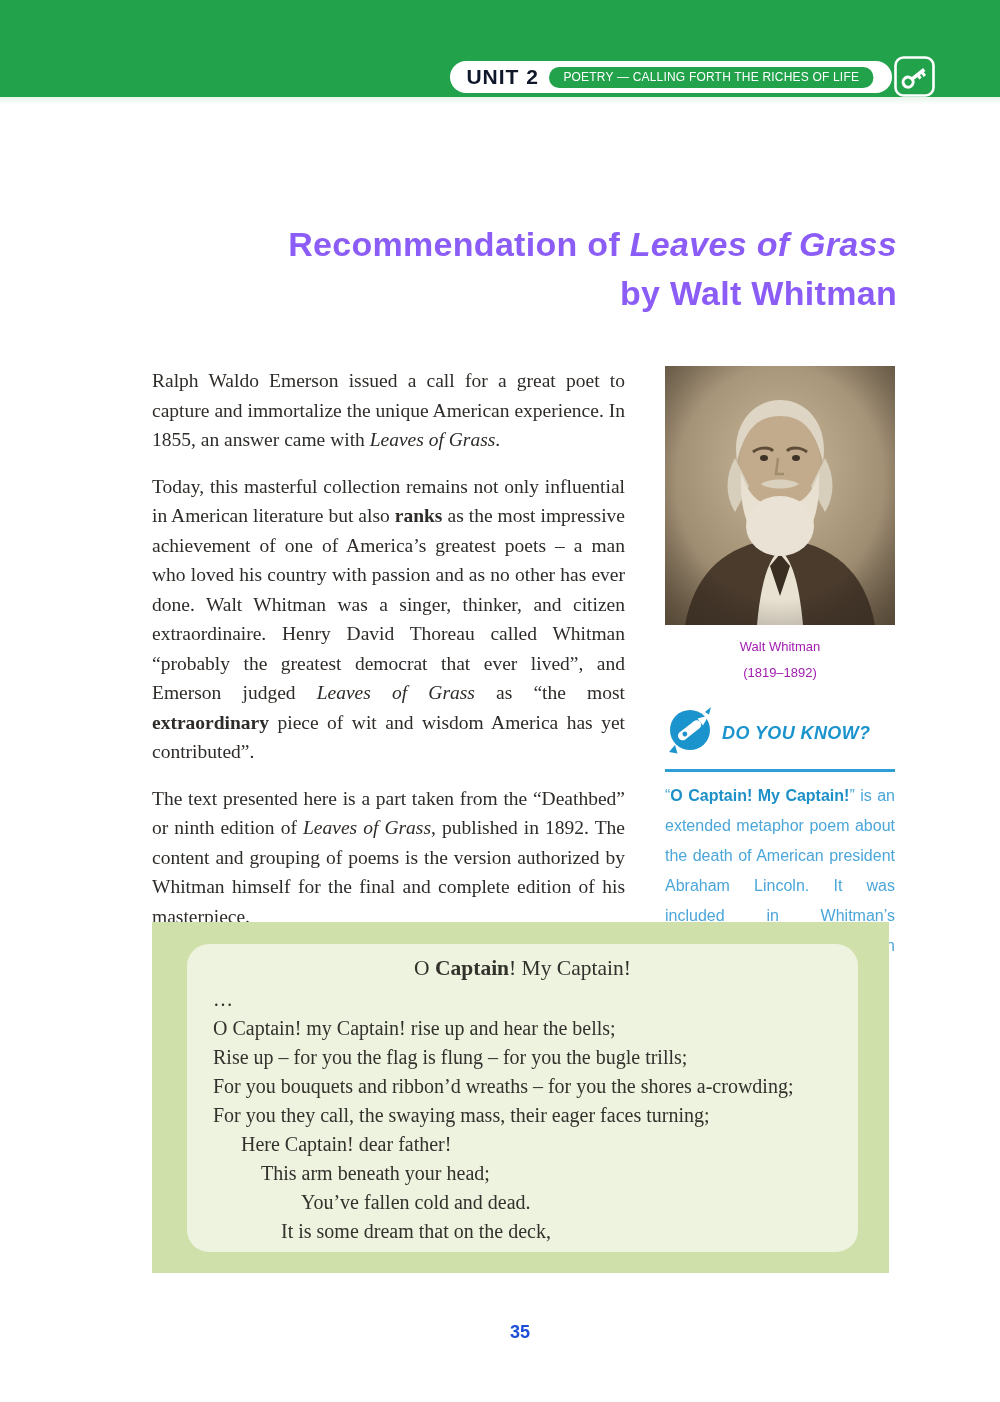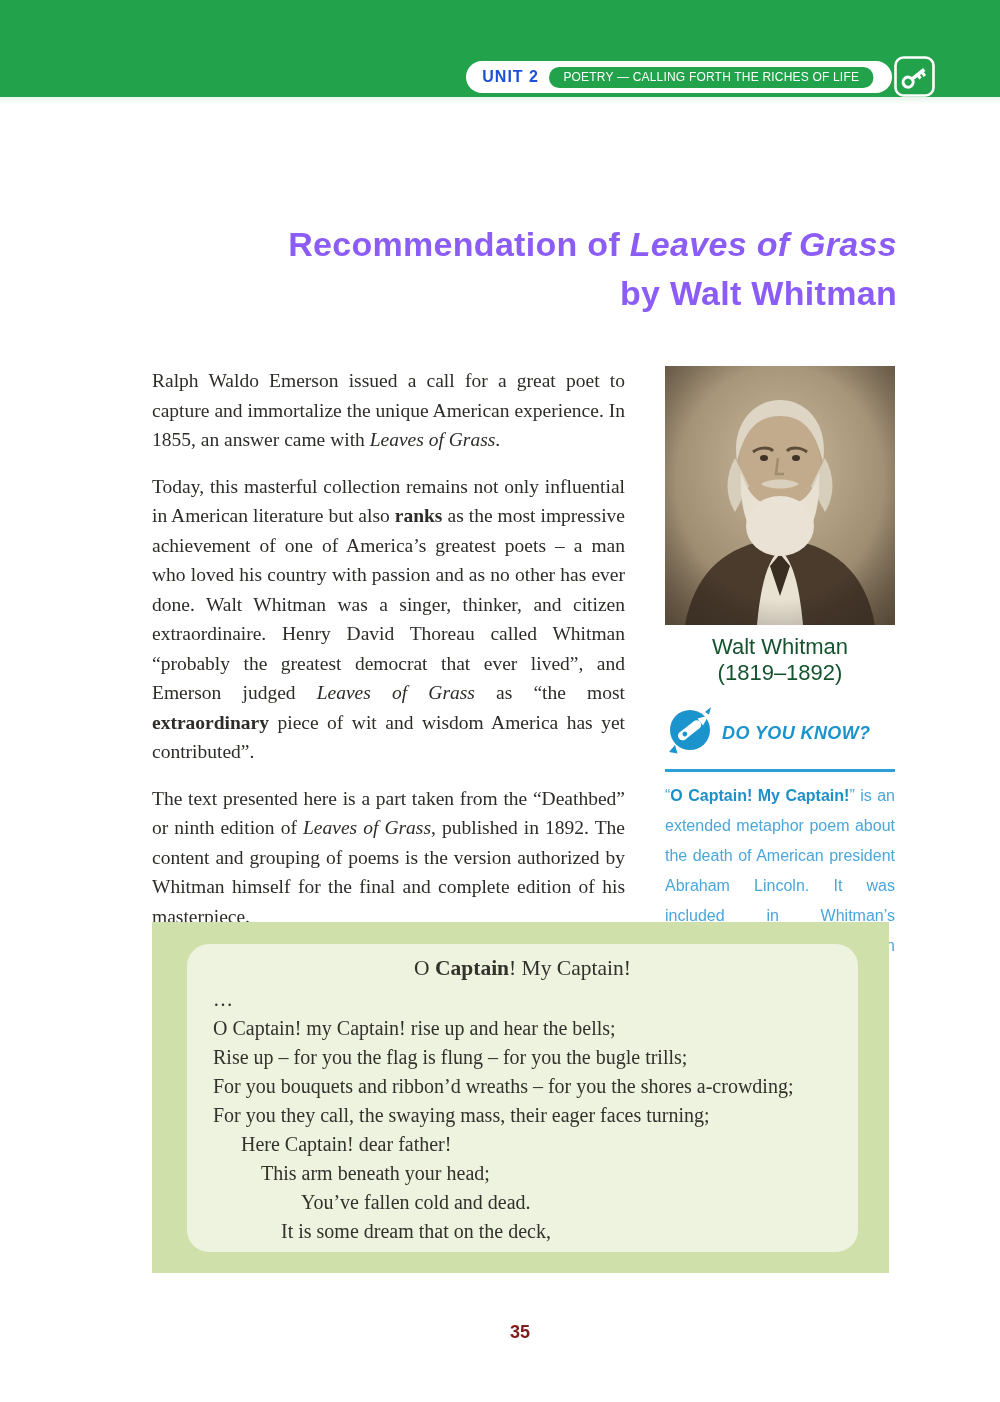--- a/index.html
+++ b/index.html
@@ -6,40 +6,40 @@
   body{width:1000px;height:1402px;background:#ffffff;position:relative;overflow:hidden;
        font-family:"Liberation Serif", serif;color:#2e2b28;}
   .page{position:absolute;inset:0;}
 
   
   .band{position:absolute;top:0;left:0;width:1000px;height:97px;background:#23A24C;}
   .band-fade{position:absolute;top:97px;left:0;width:1000px;height:8px;
              background:linear-gradient(#e9f5ec,#ffffff);}
   .unit-badge{position:absolute;top:61px;right:108px;height:32px;background:#ffffff;
               border-radius:17px;display:flex;align-items:center;padding:0 5px 0 16px;gap:10px;}
-  .unit-label{font-family:"Liberation Sans",sans-serif;font-weight:bold;font-size:16px;
-              color:#1d4ed8;letter-spacing:1px;white-space:nowrap;}
+  .unit-label{font-family:"Liberation Sans",sans-serif;font-weight:bold;font-size:21px;
+              color:#0f172a;letter-spacing:1px;white-space:nowrap;}
   .unit-subpill{background:#23A24C;border-radius:13px;padding:3px 15px 4px 15px;
                 font-family:"Liberation Sans",sans-serif;font-size:12.5px;color:#ffffff;
                 white-space:nowrap;letter-spacing:0.2px;transform:scaleX(0.96);transform-origin:left center;}
   .key-box{position:absolute;top:56px;right:65px;width:41px;height:41px;}
 
   
   .page-title{position:absolute;top:220px;right:103px;text-align:right;
               font-family:"Liberation Sans",sans-serif;font-weight:bold;font-size:34px;
               line-height:49px;color:#8b5cf6;letter-spacing:0.3px;}
 
   
   .columns{position:absolute;top:366px;left:152px;width:743px;display:flex;gap:40px;}
   .col-text{width:473px;}
   .col-text p{margin:0 0 17px 0;font-size:19.5px;line-height:29.5px;text-align:justify;}
   .col-side{width:230px;font-family:"Liberation Sans",sans-serif;}
 
   .photo-frame{width:230px;height:259px;overflow:hidden;}
-  .photo-caption{margin-top:9px;text-align:center;font-size:22px;line-height:26px;color:#14532d;}
+  .photo-caption{margin-top:9px;text-align:center;font-size:13px;line-height:26px;color:#a21caf;}
 
   .dyk{margin-top:18px;}
   .dyk-head{display:flex;align-items:center;gap:9px;}
   .dyk-title{font-weight:bold;font-size:18px;color:#1B93CC;letter-spacing:0.4px;font-style:italic;}
   .dyk-rule{margin-top:7px;height:2.5px;background:#2D9FD6;}
   .dyk-note{margin-top:9px;font-size:16px;line-height:30px;text-align:justify;color:#4BA6D9;}
   .dyk-note .seg-b{color:#1E90C8;}
 
   
   .poem-outer{position:absolute;top:922px;left:152px;width:737px;height:351px;background:#cfe0ab;}
@@ -48,21 +48,21 @@
   .poem-title{text-align:center;font-size:21.5px;line-height:30px;color:#33312c;}
   .poem-lines{margin-top:2px;padding-left:26px;font-size:20px;line-height:29px;color:#33312c;}
   .poem-line{white-space:nowrap;}
   .ind1{padding-left:28px;}
   .ind2{padding-left:48px;}
   .ind3{padding-left:68px;}
   .ind4{padding-left:88px;}
 
   
   .footer{position:absolute;top:1322px;left:40px;width:960px;text-align:center;
-          font-family:"Liberation Sans",sans-serif;font-weight:bold;font-size:18px;color:#7f1d1d;}
+          font-family:"Liberation Sans",sans-serif;font-weight:bold;font-size:18px;color:#1d4ed8;}
 </style>
 </head>
 <body>
 
 <div class="page">
 
   <div class="band"></div>
   <div class="band-fade"></div>
 
   <div class="unit-badge">

